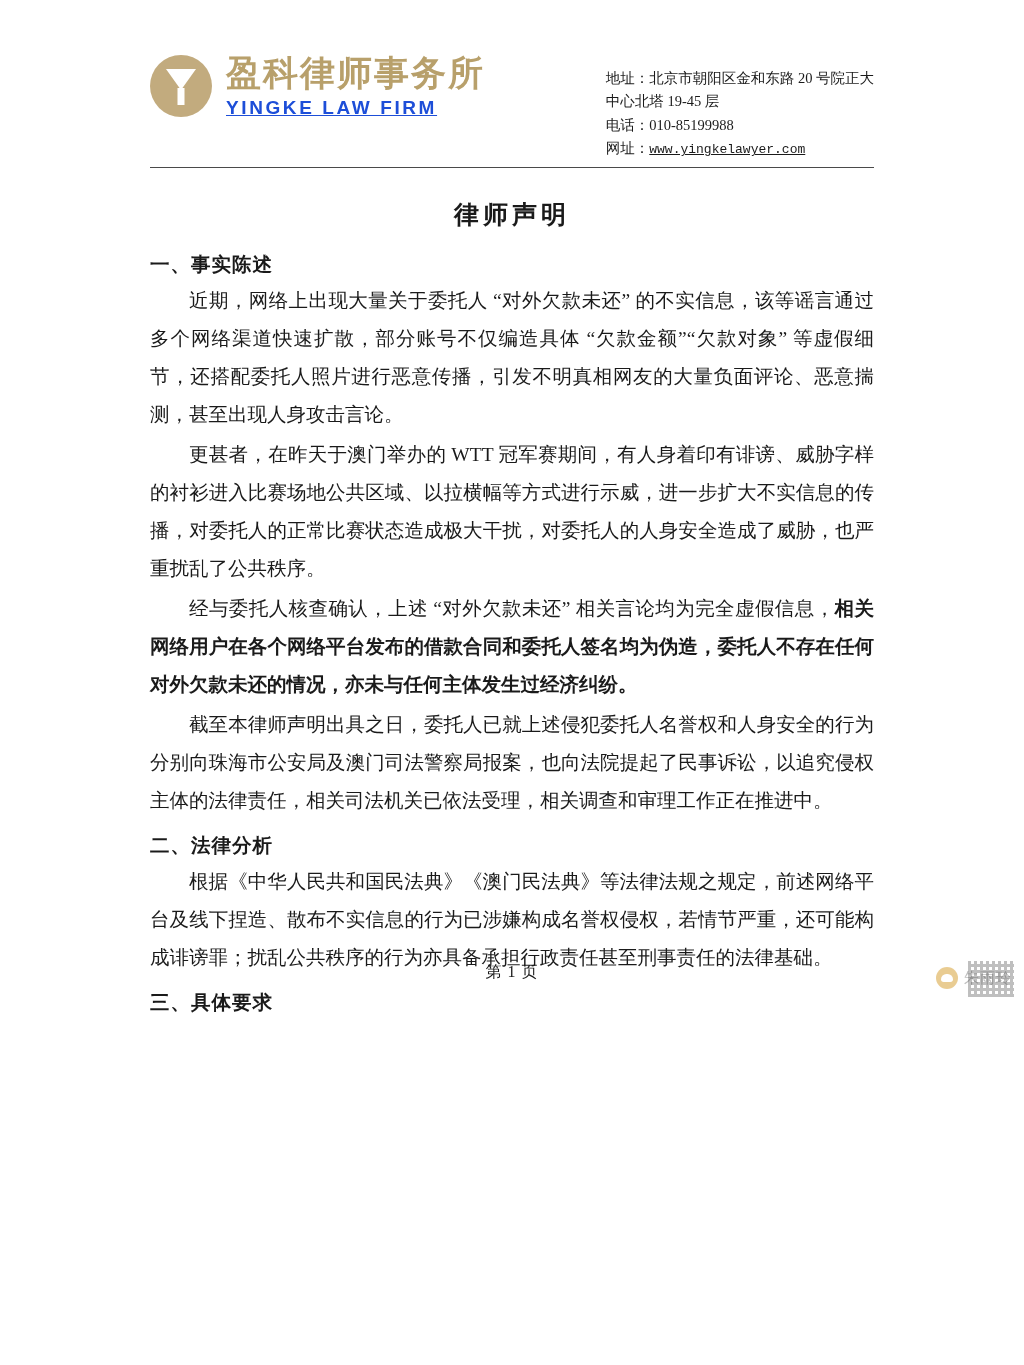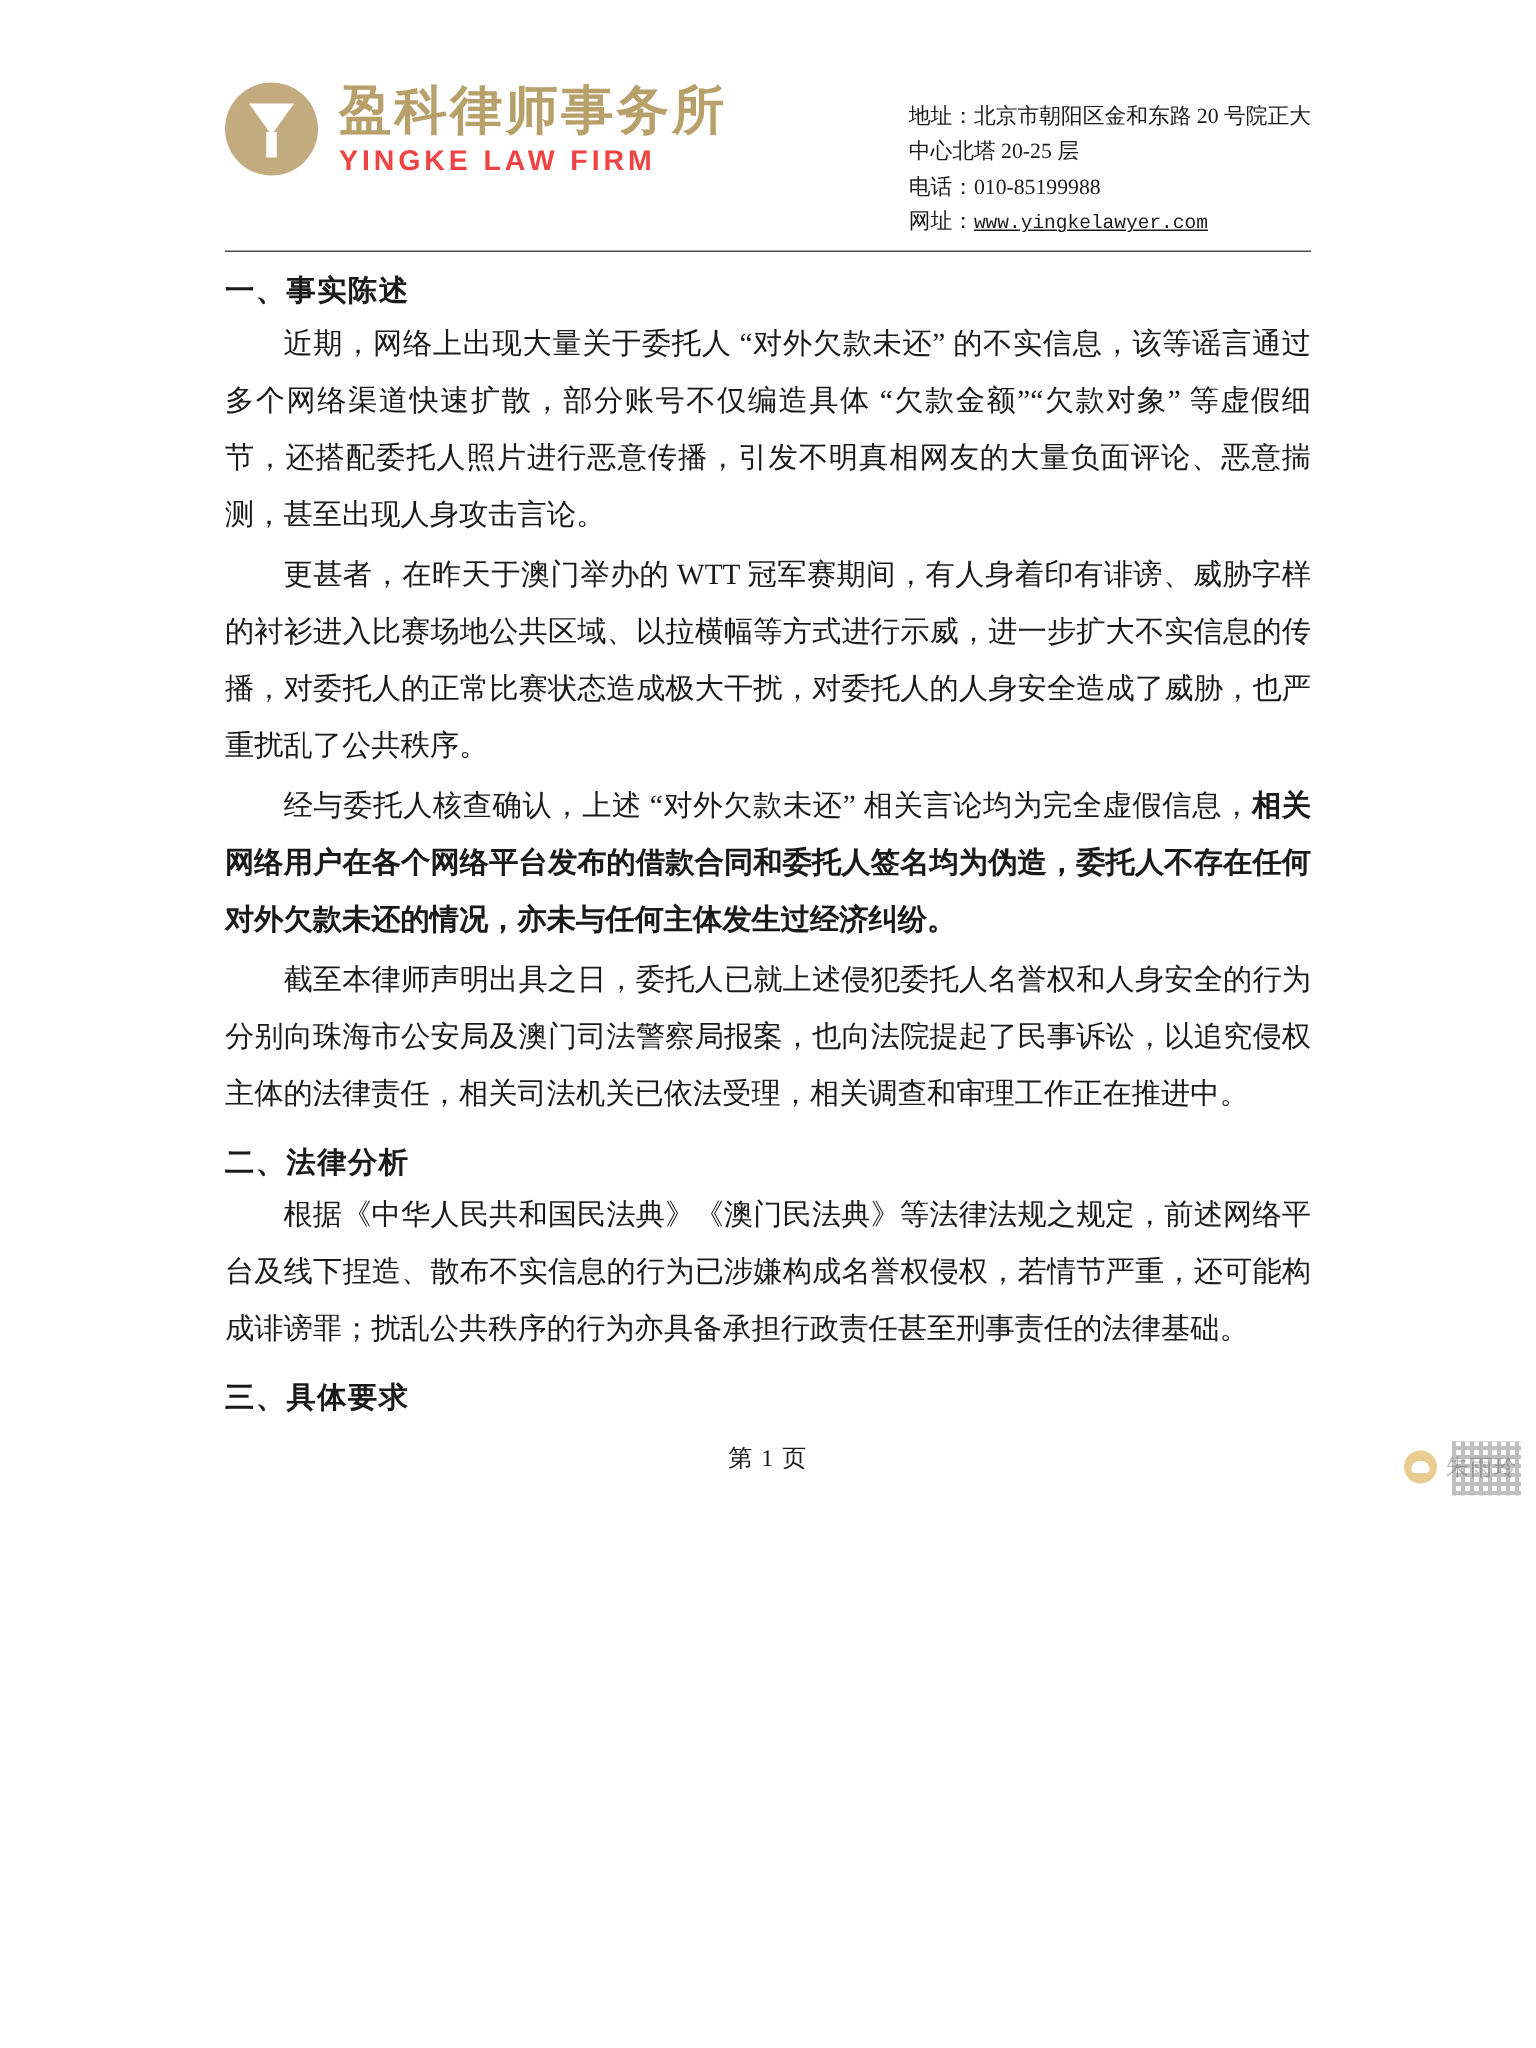--- a/index.html
+++ b/index.html
@@ -76,22 +76,23 @@
     letter-spacing: 2px;
     color: #b8a06b;
     white-space: nowrap;
   }
   .brand-en {
     margin-top: 7px;
     font-family: "Liberation Sans", sans-serif;
     font-size: 19px;
     font-weight: bold;
     letter-spacing: 2.6px;
-    color: #ef4444;
+    color: #1d4ed8;
     white-space: nowrap;
+    text-decoration: underline;
   }
   .contact {
     font-family: "Liberation Serif", "DejaVu Serif", serif;
     font-size: 14.5px;
     line-height: 1.62;
     color: #1a1a1a;
     padding-top: 12px;
     max-width: 300px;
   }
   .contact .line {
@@ -196,28 +197,29 @@
   <div class="letterhead">
     <div class="brand">
       <div class="logo-mark"></div>
       <div class="brand-text">
         <div class="brand-cn">盈科律师事务所</div>
         <div class="brand-en">YINGKE LAW FIRM</div>
       </div>
     </div>
     <div class="contact">
       <div class="line">地址：北京市朝阳区金和东路 20 号院正大</div>
-      <div class="line">中心北塔 20-25 层</div>
+      <div class="line">中心北塔 19-45 层</div>
       <div class="line">电话：010-85199988</div>
       <div class="line"><span>网址：</span><a class="url" href="#">www.yingkelawyer.com</a></div>
     </div>
   </div>
 
   <div class="rule"></div>
 
+  <h1 class="doc-title">律师声明</h1>
 
   <div class="content">
 
 
     <h2 class="section">一、事实陈述</h2>
     <p class="para">近期，网络上出现大量关于委托人 “对外欠款未还” 的不实信息，该等谣言通过多个网络渠道快速扩散，部分账号不仅编造具体 “欠款金额”“欠款对象” 等虚假细节，还搭配委托人照片进行恶意传播，引发不明真相网友的大量负面评论、恶意揣测，甚至出现人身攻击言论。</p>
     <p class="para">更甚者，在昨天于澳门举办的 WTT 冠军赛期间，有人身着印有诽谤、威胁字样的衬衫进入比赛场地公共区域、以拉横幅等方式进行示威，进一步扩大不实信息的传播，对委托人的正常比赛状态造成极大干扰，对委托人的人身安全造成了威胁，也严重扰乱了公共秩序。</p>
     <p class="para"><span>经与委托人核查确认，上述 “对外欠款未还” 相关言论均为完全虚假信息，</span><b>相关网络用户在各个网络平台发布的借款合同和委托人签名均为伪造，委托人不存在任何对外欠款未还的情况，亦未与任何主体发生过经济纠纷。</b></p>
     <p class="para">截至本律师声明出具之日，委托人已就上述侵犯委托人名誉权和人身安全的行为分别向珠海市公安局及澳门司法警察局报案，也向法院提起了民事诉讼，以追究侵权主体的法律责任，相关司法机关已依法受理，相关调查和审理工作正在推进中。</p>
 

